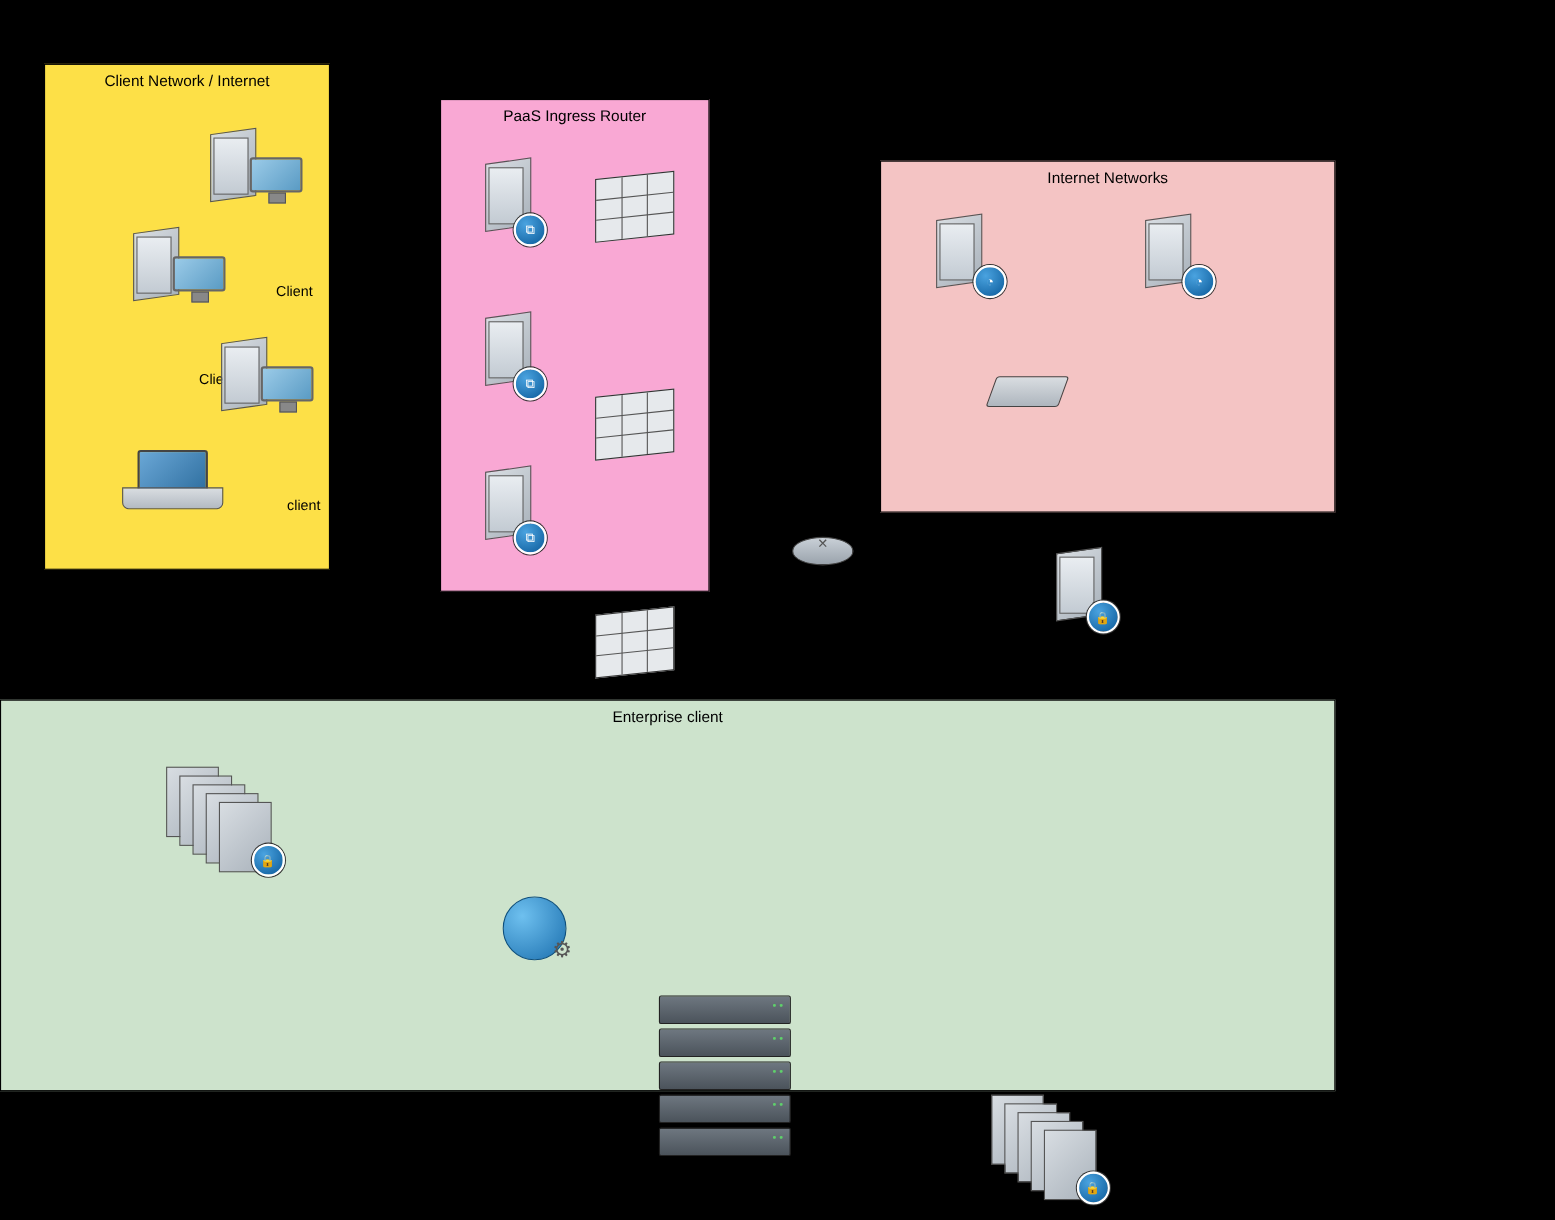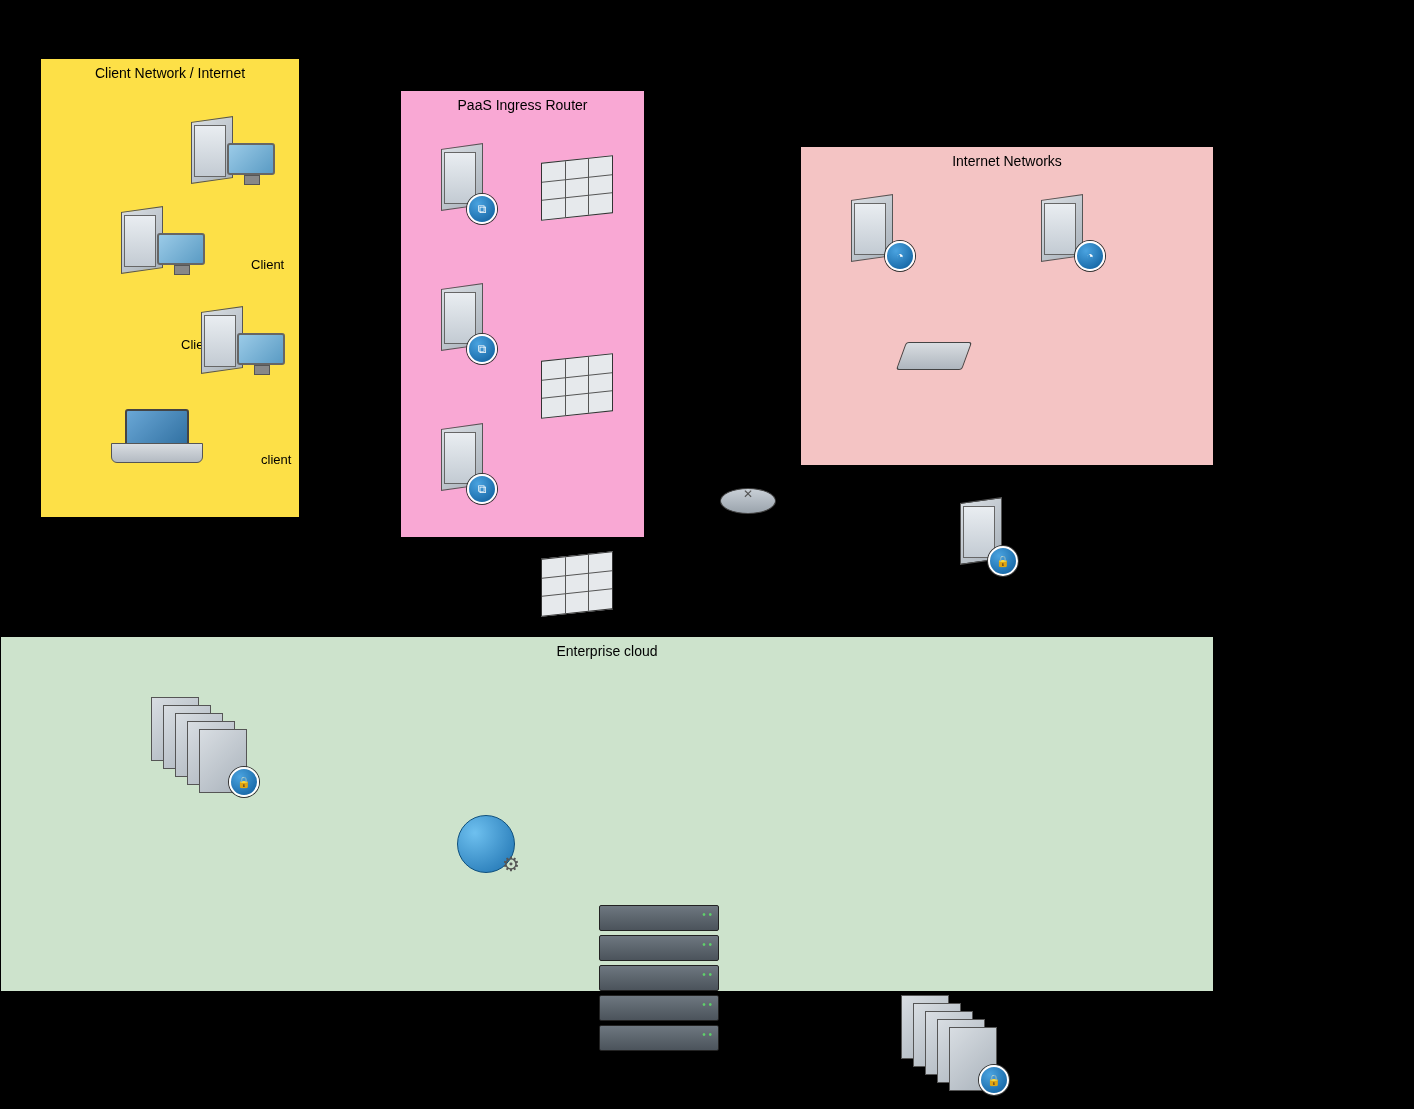--- a/index.html
+++ b/index.html
@@ -198,21 +198,21 @@
 
   <div class="node" style="left:960px;top:500px;">
     <div class="tower">
         <div class="body"></div>
         <div class="front"></div>
       </div>
     <div class="badge lock" style="left:28px;top:46px;"></div>
   </div>
 
   <div class="zone" style="left:0;top:636px;width:1214px;height:356px;background:#cde3cc;">
-    <div class="zone-title">Enterprise cloud</div>
+    <div class="zone-title">Enterprise client</div>
 
     <div class="node stack" style="left:150px;top:60px;">
       <div class="s s1"></div>
         <div class="s s2"></div>
         <div class="s s3"></div>
         <div class="s s4"></div>
         <div class="s s5"></div>
       <div class="badge lock" style="left:78px;top:70px;"></div>
     </div>
 

